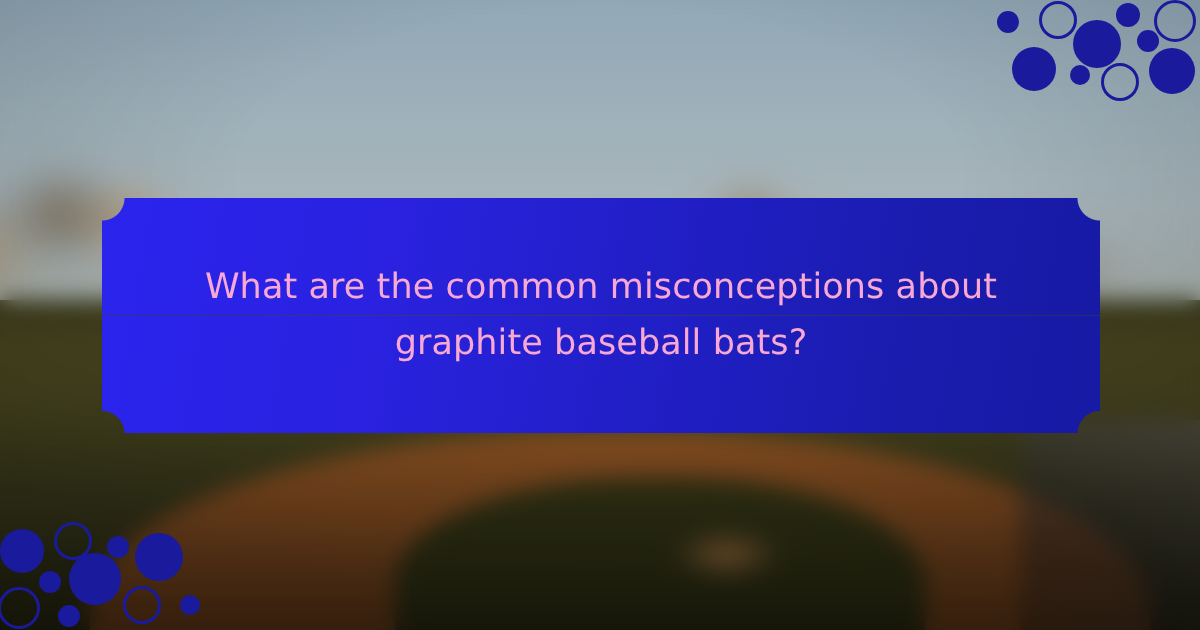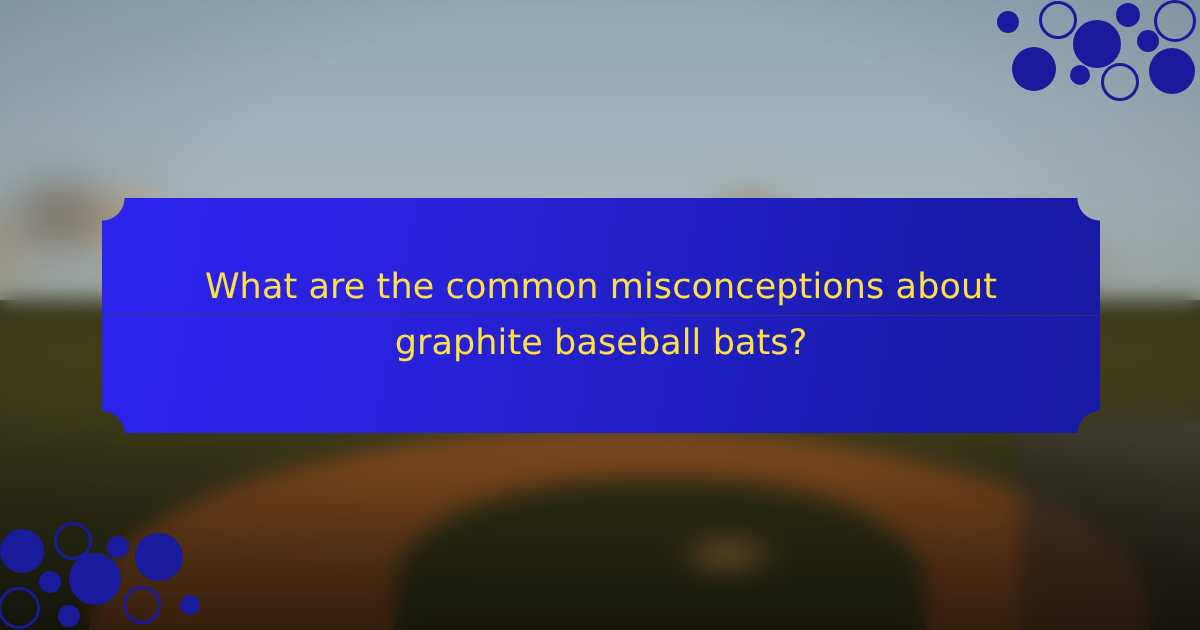--- a/index.html
+++ b/index.html
@@ -192,21 +192,21 @@
       radial-gradient(circle 22px at 100% 100%, transparent 0 22px, #000 23px) bottom right / 50% 50% no-repeat;
   }
 
   #question-text {
     position: relative;
     z-index: 1;
     width: 800px;
     margin: 0;
     padding: 0;
     text-align: center;
-    color: #fde047;
+    color: #f9a8d4;
     font-family: "DejaVu Sans", "Liberation Sans", sans-serif;
     font-size: 35px;
     font-weight: 400;
     line-height: 1.58;
     letter-spacing: .1px;
     text-rendering: geometricPrecision;
   }
 </style>
 </head>
 <body>

